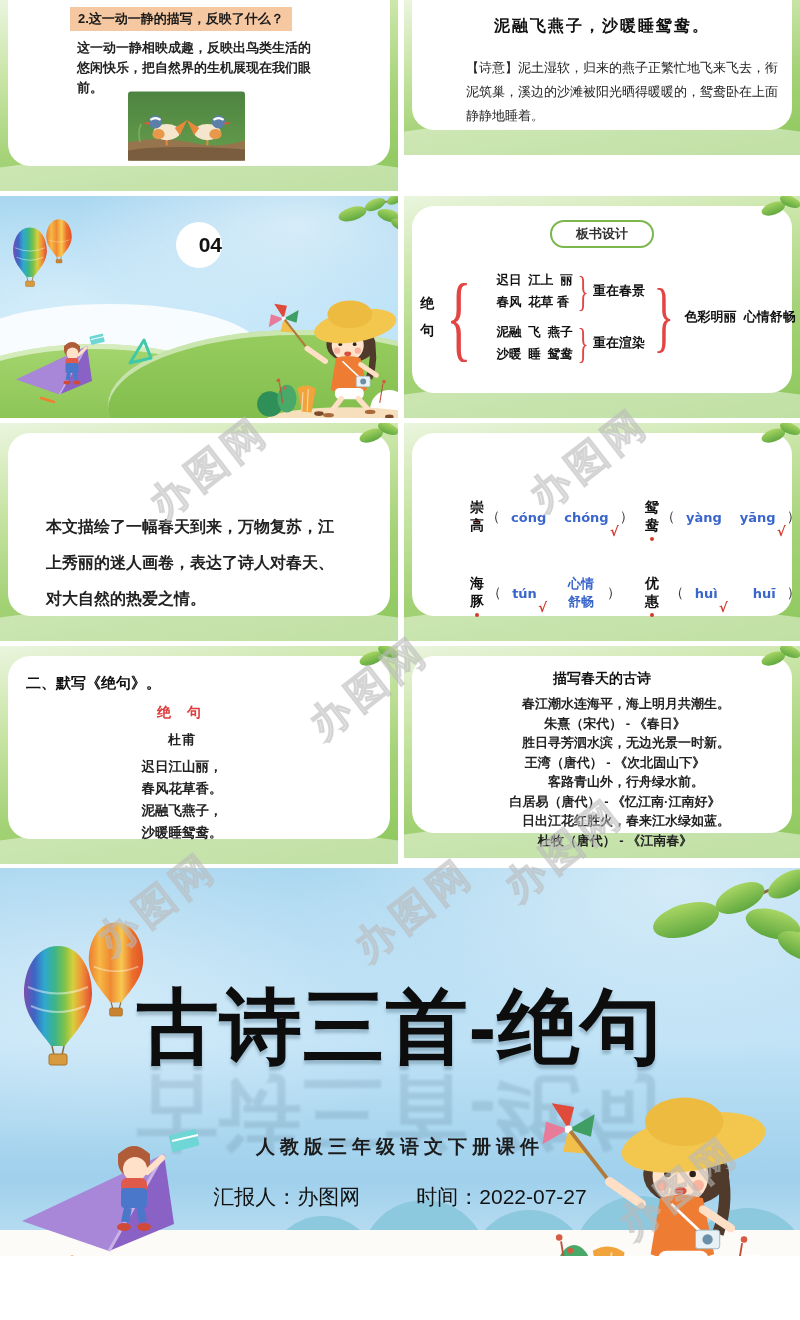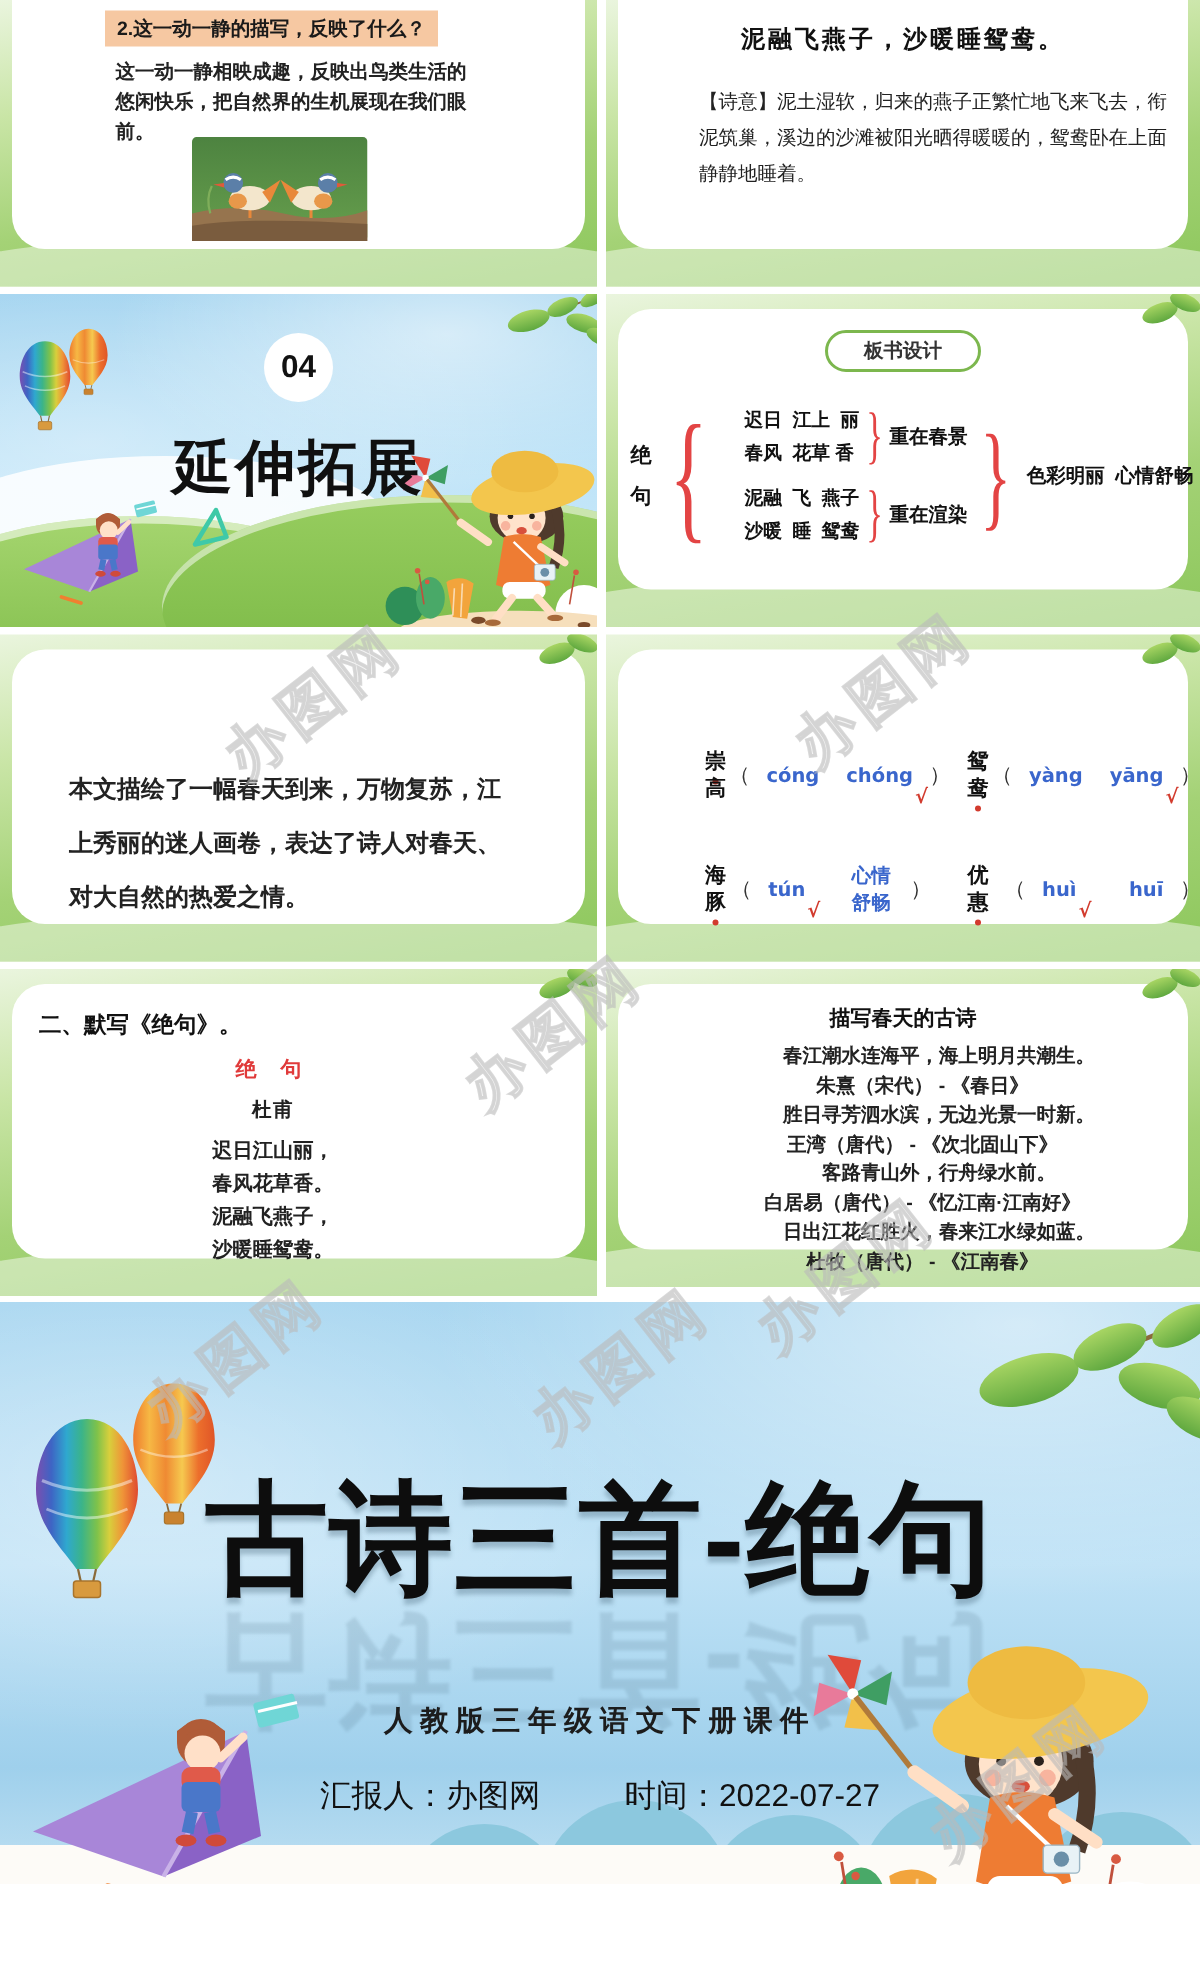--- a/index.html
+++ b/index.html
@@ -27,21 +27,21 @@
   
   .verse-title{top:16px;font-family:"Liberation Serif","DejaVu Serif",serif;font-weight:700;font-size:16px;letter-spacing:2px;color:#111;}
   .shiyi-note{left:62px;top:56px;width:316px;font-size:13px;font-weight:500;line-height:1.85;color:#222;}
 
   
   .sky{background:
     radial-gradient(ellipse 320px 150px at 75% 12%,rgba(255,255,255,.55),rgba(255,255,255,0) 70%),
     radial-gradient(ellipse 420px 200px at 15% 45%,rgba(255,255,255,.35),rgba(255,255,255,0) 70%),
     linear-gradient(180deg,#9fd2ef 0%,#bfe4f8 55%,#cdeaf9 100%);}
   .sec-circle{left:50%;margin-left:-23px;top:26px;width:46px;height:46px;border-radius:50%;background:#fff;
-     text-align:center;line-height:46px;font-size:21px;font-weight:800;color:#111;}
+     text-align:right;line-height:46px;font-size:21px;font-weight:800;color:#111;}
   .sec-title{top:88px;font-size:40px;font-weight:900;color:#101010;letter-spacing:2px;}
   .hill{position:absolute;border-radius:50%;z-index:1;}
   .hill-l{left:-70px;bottom:-58px;width:330px;height:132px;background:linear-gradient(180deg,#a5d56f,#7ab944);
      box-shadow:inset 0 5px 0 rgba(255,255,255,.55);}
   .hill-r{right:-90px;bottom:-62px;width:380px;height:150px;background:linear-gradient(180deg,#97cd5f,#74b440);
      box-shadow:inset 0 5px 0 rgba(255,255,255,.5);}
   .cloudw{position:absolute;left:-40px;bottom:24px;width:300px;height:90px;background:rgba(255,255,255,.85);
      border-radius:50%;z-index:0;}
 
   
@@ -266,39 +266,38 @@
 
   <div class="s frame cropped" style="left:0;top:0;width:398px;height:191px;">
     <div class="panel"></div>
     <div class="abs qa-band">2.这一动一静的描写，反映了什么？</div>
     <div class="abs qa-text">这一动一静相映成趣，反映出鸟类生活的悠闲快乐，把自然界的生机展现在我们眼前。</div>
     <svg class="abs ducks" width="117" height="70" viewBox="0 0 115 68">
         <use href="#g-ducks"></use>
       </svg>
   </div>
 
-  <div class="s frame cropped" style="left:404px;top:0;width:396px;height:191px;">
+  <div class="s frame cropped" style="left:404px;top:0;width:396px;height:155px;">
     <div class="panel"></div>
     <div class="abs ctr verse-title">泥融飞燕子，沙暖睡鸳鸯。</div>
     <div class="abs shiyi-note">【诗意】泥土湿软，归来的燕子正繁忙地飞来飞去，衔泥筑巢，溪边的沙滩被阳光晒得暖暖的，鸳鸯卧在上面静静地睡着。</div>
   </div>
 
   <div class="s sky" style="left:0;top:196px;width:398px;height:222px;">
     <div class="cloudw"></div>
     <svg class="abs" style="left:10px;top:30px;" width="40" height="62" viewBox="0 0 80 125">
         <use href="#g-balloon-r"></use>
       </svg>
     <svg class="abs" style="left:44px;top:22px;" width="30" height="47" viewBox="0 0 80 125">
         <use href="#g-balloon-o"></use>
       </svg>
     <svg class="abs" style="right:-6px;top:-4px;" width="72" height="42" viewBox="0 0 170 100">
         <use href="#g-leafbranch"></use>
       </svg>
     <div class="abs sec-circle">04</div>
-    <div class="abs ctr sec-title">延伸拓展</div>
     <div class="hill hill-l"></div>
     <div class="hill hill-r"></div>
     <svg class="abs" style="left:125px;top:141px;" width="30" height="28" viewBox="0 0 26 28">
         <use href="#g-kite"></use>
       </svg>
     <svg class="abs" style="left:12px;bottom:6px;z-index:2;" width="100" height="80" viewBox="0 0 200 160">
         <use href="#g-plane-girl"></use>
       </svg>
     <svg class="abs" style="right:-18px;bottom:-10px;z-index:2;" width="160" height="134" viewBox="0 0 300 235">
         <use href="#g-hat-girl"></use>

